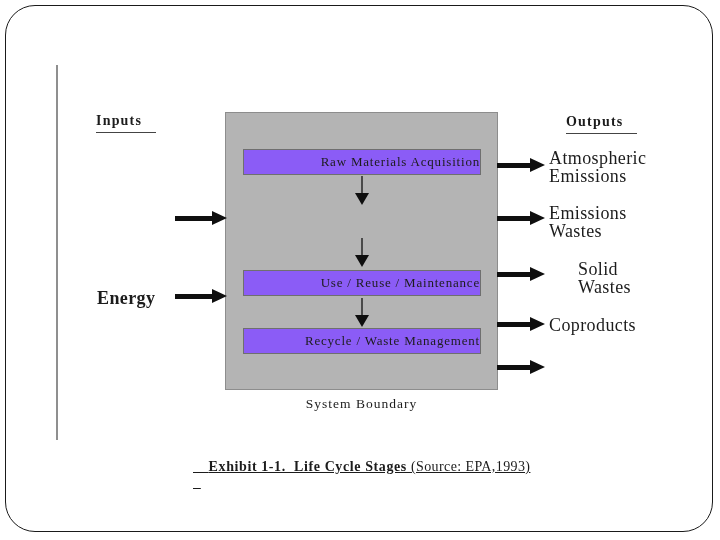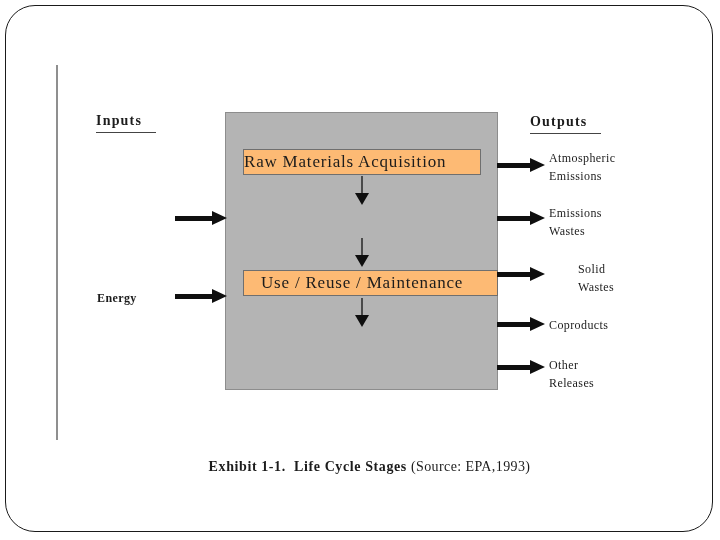--- a/index.html
+++ b/index.html
@@ -36,47 +36,47 @@
   
   .col-header {
     position: absolute;
     font-weight: bold;
     font-size: 14px;
     letter-spacing: 1.2px;
     border-bottom: 1.5px solid #444;
     padding: 0 14px 3px 0;
   }
   .inputs-header  { left: 96px;  top: 113px; }
-  .outputs-header { left: 530px; top: 114px; font-family: Liberation Serif, serif; }
+  .outputs-header { left: 566px; top: 114px; font-family: Liberation Serif, serif; }
 
   
   .gray-box {
     position: absolute;
     left: 225px; top: 112px;
     width: 273px; height: 278px;
     background: #b4b4b4;
     border: 1px solid #8d8d8d;
     box-sizing: border-box;
   }
 
   
   .stage {
     position: absolute;
     left: 17px;
     width: 236px; height: 24px;
-    background: #fdba74;
+    background: #8b5cf6;
     border: 1px solid #6f6f6f;
-    text-align: left;
+    text-align: right;
     line-height: 24px;
-    font-size: 17px;
+    font-size: 13px;
     letter-spacing: 0.8px;
   }
   .stage1 { top: 36px; }
   .stage2 { top: 97px; }
-  .stage3 { top: 157px; padding-left: 17px; }
+  .stage3 { top: 157px; }
   .stage4 { top: 215px; }
 
   
   .varrow {
     position: absolute;
     left: 128px;
     width: 16px;
     display: flex;
     flex-direction: column;
     align-items: center;
@@ -112,21 +112,21 @@
   .in-arrow2  { left: 175px; top: 289px; }
   .out-arrow1 { left: 497px; top: 158px; }
   .out-arrow2 { left: 497px; top: 211px; }
   .out-arrow3 { left: 497px; top: 267px; }
   .out-arrow4 { left: 497px; top: 317px; }
   .out-arrow5 { left: 497px; top: 360px; }
 
   
   .side-label {
     position: absolute;
-    font-size: 12px;
+    font-size: 18px;
     letter-spacing: 0.4px;
     line-height: 18px;
   }
   .in-label1  { left: 97px;  top: 206px; }
   .in-label2  { left: 97px;  top: 289px; font-weight: bold; }
   .out-label1 { left: 549px; top: 149px; }
   .out-label2 { left: 549px; top: 204px; }
   .out-label3 { left: 549px; top: 260px; margin-left: 29px; }
   .out-label4 { left: 549px; top: 316px; }
   .out-label5 { left: 549px; top: 356px; }
@@ -141,20 +141,21 @@
     letter-spacing: 1px;
   }
 
   
   .caption {
     position: absolute;
     left: 193px; top: 443px;
     font-size: 14px;
     white-space: pre;
     letter-spacing: 0.4px;
+    text-decoration: underline;
   }
   .caption .bold { font-weight: bold; letter-spacing: 0.6px; }
 </style>
 </head>
 <body>
 
 <div class="slide">
 
   <div class="frame"></div>
   <div class="vline"></div>
@@ -170,20 +171,21 @@
     </div>
     <div class="varrow varrow2">
       <div class="vshaft"></div>
       <div class="vhead"></div>
     </div>
     <div class="stage stage3">Use / Reuse / Maintenance</div>
     <div class="varrow varrow3">
       <div class="vshaft"></div>
       <div class="vhead"></div>
     </div>
+    <div class="stage stage4">Recycle / Waste Management</div>
   </div>
 
   <div class="harrow in-arrow in-arrow1">
     <div class="shaft"></div>
     <div class="head"></div>
   </div>
   <div class="harrow in-arrow in-arrow2">
     <div class="shaft"></div>
     <div class="head"></div>
   </div>
@@ -221,23 +223,20 @@
     <div>Emissions</div>
     <div>Wastes</div>
   </div>
   <div class="side-label out-label3">
     <div>Solid</div>
     <div>Wastes</div>
   </div>
   <div class="side-label out-label4">
     <div>Coproducts</div>
   </div>
-  <div class="side-label out-label5">
-    <div>Other</div>
-    <div>Releases</div>
-  </div>
-
+
+  <div class="boundary-label">System Boundary</div>
 
   <div class="caption">
     <span class="bold">Exhibit 1-1.  Life Cycle Stages </span><span>(Source: EPA,1993)</span>
   </div>
 
 </div>
 
 </body></html>

